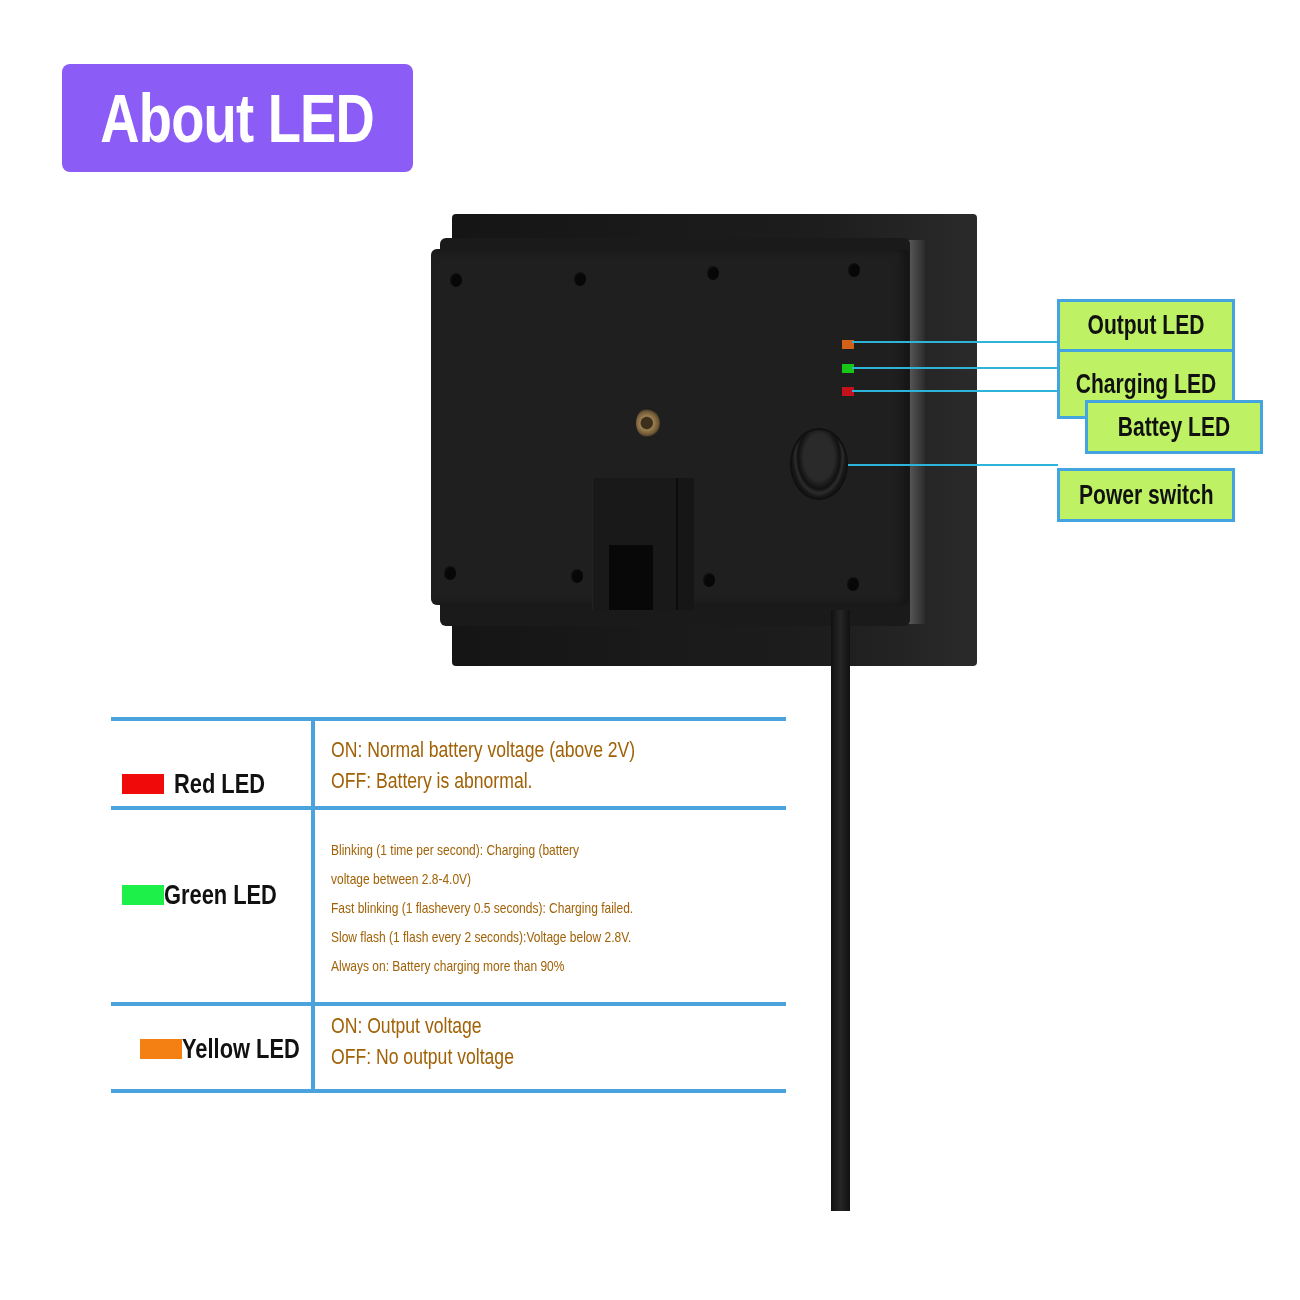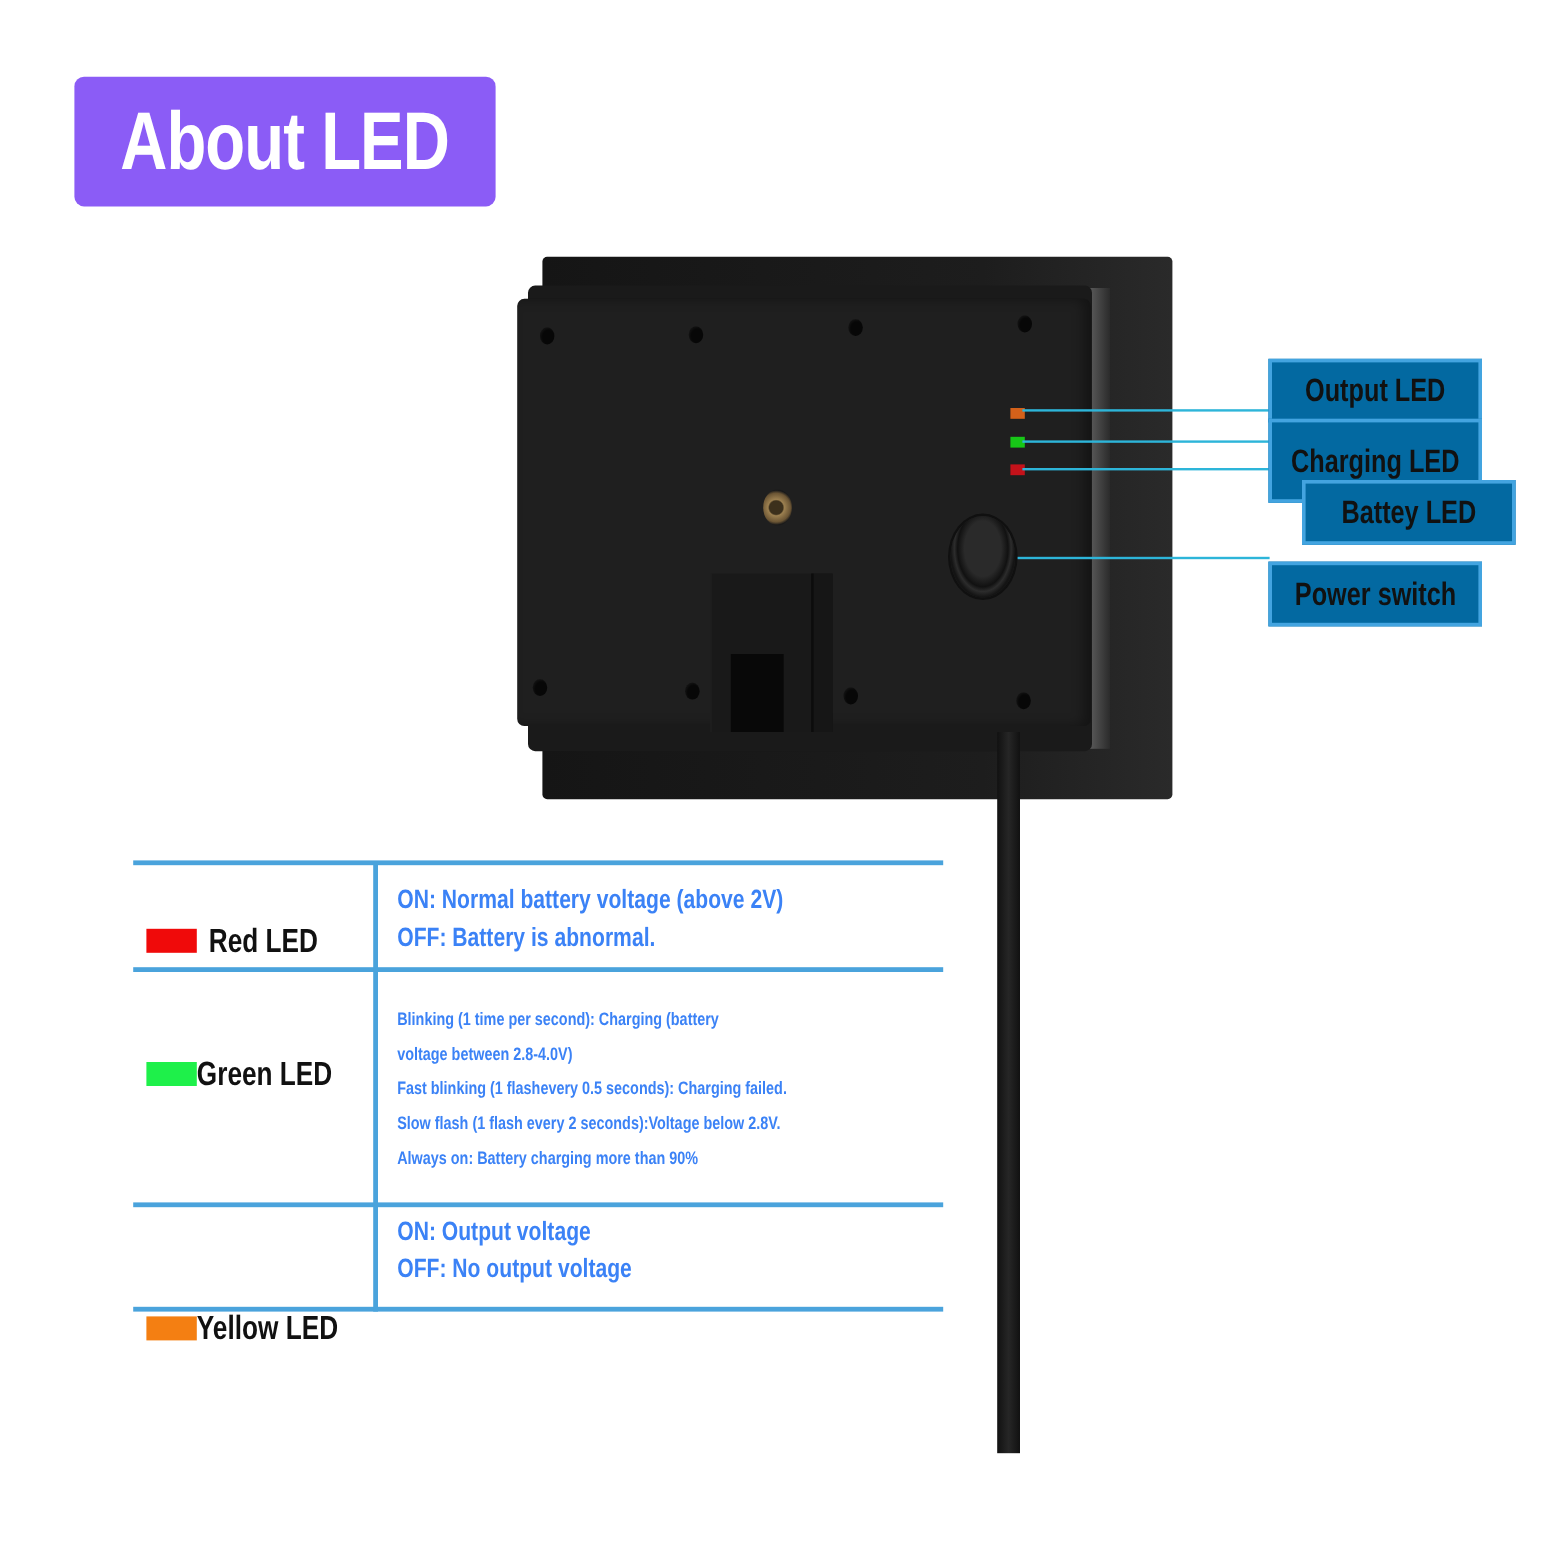--- a/index.html
+++ b/index.html
@@ -58,37 +58,37 @@
   }
   .led { position: absolute; left: 842px; width: 12px; height: 9px; }
   .cable { position: absolute; left: 831px; top: 610px; width: 19px; height: 601px; background: linear-gradient(90deg,#111 0%,#262626 50%,#111 100%); }
 
   
   .callout-line { position: absolute; height: 2px; background: #2db5d9; }
 
   
   .callout-box {
     position: absolute; left: 1057px; width: 178px; height: 52px;
-    border: 3px solid #43a4e0; background: #0369a1;
+    border: 3px solid #43a4e0; background: #bef264;
     display: flex; align-items: center; justify-content: center;
     font-weight: bold; font-size: 27px; color: #111;
   }
   .callout-box span { display: inline-block; transform: scaleX(0.78); white-space: nowrap; }
 
   
   .table-line-h { position: absolute; left: 111px; width: 675px; height: 4px; background: #4aa3dc; }
   .table-line-v { position: absolute; left: 311px; width: 4px; background: #4aa3dc; }
   .led-label {
     position: absolute; left: 122px; display: flex; align-items: center;
     font-weight: bold; font-size: 28px; color: #111;
   }
   .swatch { width: 42px; height: 20px; display: inline-block; }
   .led-label .lbl { display: inline-block; transform: scaleX(0.78); transform-origin: left center; white-space: nowrap; }
   .desc {
-    position: absolute; left: 331px; font-weight: bold; color: #3b82f6; white-space: nowrap;
+    position: absolute; left: 331px; font-weight: normal; color: #a16207; white-space: nowrap;
   }
   .desc .ln { display: block; transform: scaleX(0.80); transform-origin: left center; }
   .desc.big { font-size: 22px; line-height: 31px; }
   .desc.small { font-size: 15px; line-height: 29px; }
 </style>
 </head>
 <body>
 
 <div class="title-badge">
   <span class="title-text">About LED</span>
@@ -162,21 +162,21 @@
     <span class="lbl">Green LED</span>
   </div>
   <div class="desc small" style="top:835px;">
     <span class="ln">Blinking (1 time per second): Charging (battery</span>
     <span class="ln">voltage between 2.8-4.0V)</span>
     <span class="ln">Fast blinking (1 flashevery 0.5 seconds): Charging failed.</span>
     <span class="ln">Slow flash (1 flash every 2 seconds):Voltage below 2.8V.</span>
     <span class="ln">Always on: Battery charging more than 90%</span>
   </div>
 
-  <div class="led-label" style="top:1091px;">
+  <div class="led-label" style="top:1033px;margin-left:18px;">
     <span class="swatch" style="background:#f47f12;"></span>
     <span class="lbl">Yellow LED</span>
   </div>
   <div class="desc big" style="top:1010px;">
     <span class="ln">ON: Output voltage</span>
     <span class="ln">OFF: No output voltage</span>
   </div>
 </div>
 
 </body></html>

